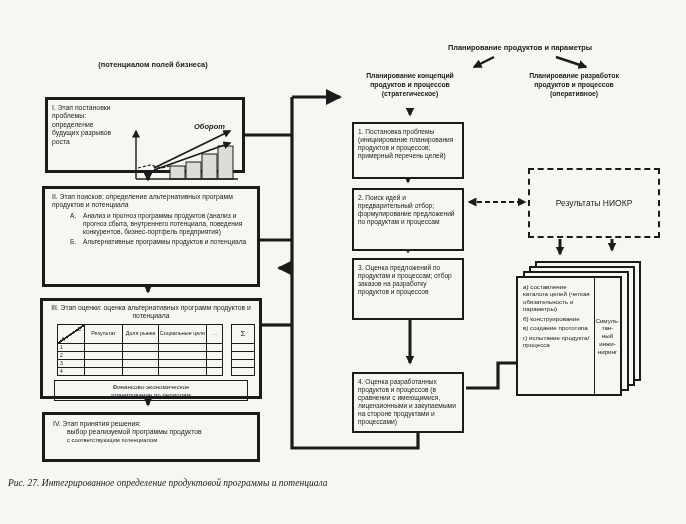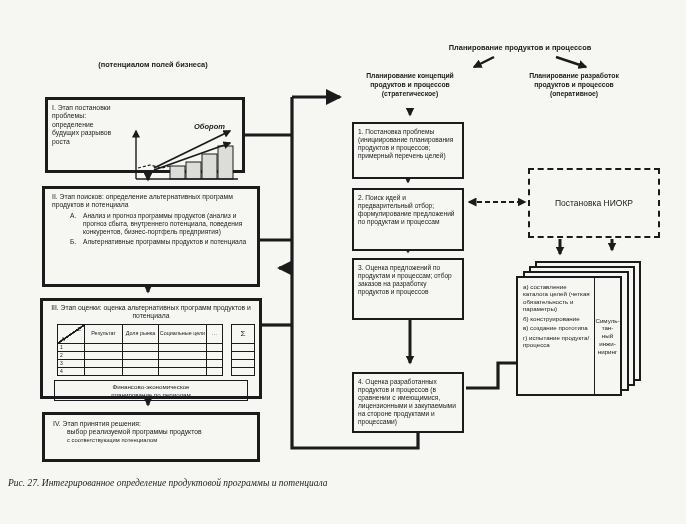--- a/index.html
+++ b/index.html
@@ -194,40 +194,40 @@
       <div>планирование по периодам</div>
     </div>
   </div>
 
   <div class="hbox" style="left:42px;top:412px;width:218px;height:50px;padding:5px 8px;">
     <div class="stage-text b">IV. Этап принятия решения:</div>
     <div class="stage-text" style="margin-left:14px;">выбор реализуемой программы продуктов</div>
     <div style="font-size:5.8px;margin-left:14px;">с соответствующим потенциалом</div>
   </div>
 
-  <div class="abs ctr titleSm" style="left:405px;top:43px;width:230px;">Планирование продуктов и процессов</div>
+  <div class="abs ctr titleSm" style="left:405px;top:43px;width:230px;">Планирование продуктов и параметры</div>
 
   <div class="abs ctr" style="left:348px;top:72px;width:124px;font-size:6.8px;line-height:1.3;font-weight:700;">
     <div>Планирование концепций</div>
     <div>продуктов и процессов</div>
     <div>(стратегическое)</div>
   </div>
 
   <div class="abs ctr" style="left:503px;top:72px;width:142px;font-size:6.8px;line-height:1.3;font-weight:700;">
     <div>Планирование разработок</div>
     <div>продуктов и процессов</div>
     <div>(оперативное)</div>
   </div>
 
   <div class="mbox" style="left:352px;top:122px;width:112px;height:57px;">1. Постановка проблемы (инициирование планирования продуктов и процессов; примерный перечень целей)</div>
   <div class="mbox" style="left:352px;top:188px;width:112px;height:63px;">2. Поиск идей и предварительный отбор; формулирование предложений по продуктам и процессам</div>
   <div class="mbox" style="left:352px;top:258px;width:112px;height:62px;">3. Оценка предложений по продуктам и процессам; отбор заказов на разработку продуктов и процессов</div>
   <div class="mbox" style="left:352px;top:372px;width:112px;height:61px;">4. Оценка разработанных продуктов и процессов (в сравнении с имеющимися, лицензионными и закупаемыми на стороне продуктами и процессами)</div>
 
-  <div class="dash" style="left:528px;top:168px;width:132px;height:70px;">Постановка НИОКР</div>
+  <div class="dash" style="left:528px;top:168px;width:132px;height:70px;">Результаты НИОКР</div>
 
   <div class="sheet" style="left:535px;top:261px;"></div>
   <div class="sheet" style="left:529px;top:266px;"></div>
   <div class="sheet" style="left:523px;top:271px;"></div>
   <div class="sheet card" style="left:516px;top:276px;">
     <div class="main">
       <div>а) составление каталога целей (четкая обязательность и параметры)</div>
       <div>б) конструирование</div>
       <div>в) создание прототипа</div>
       <div>г) испытание продукта/процесса</div>

